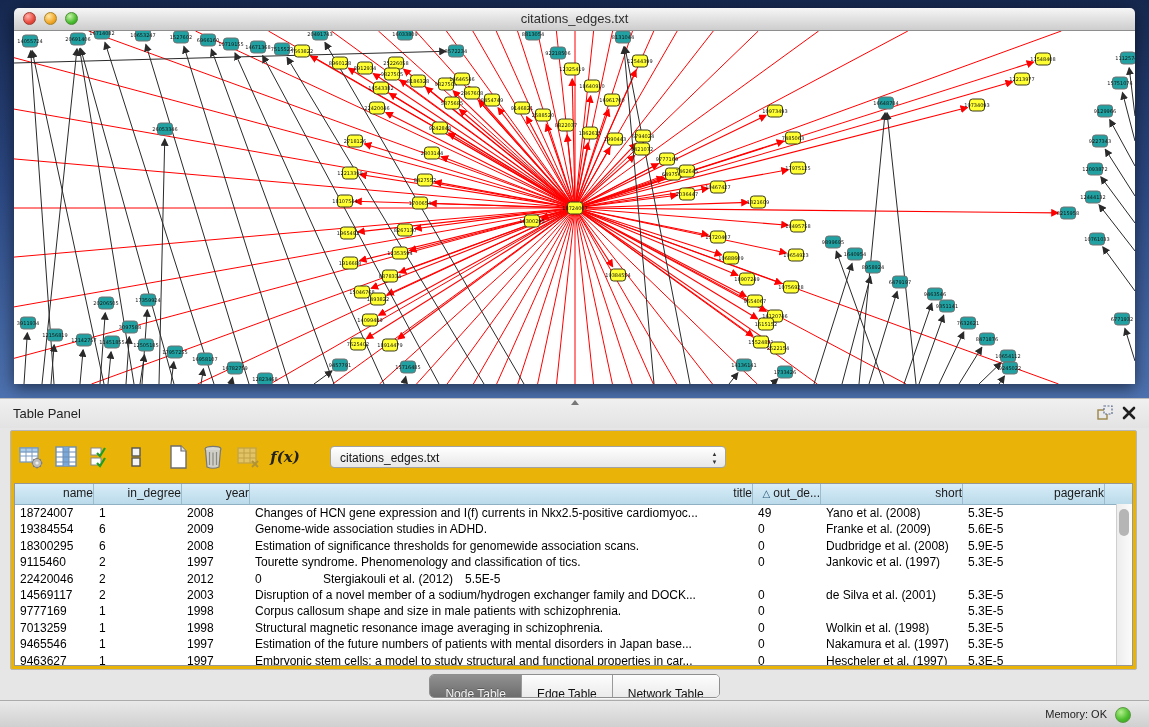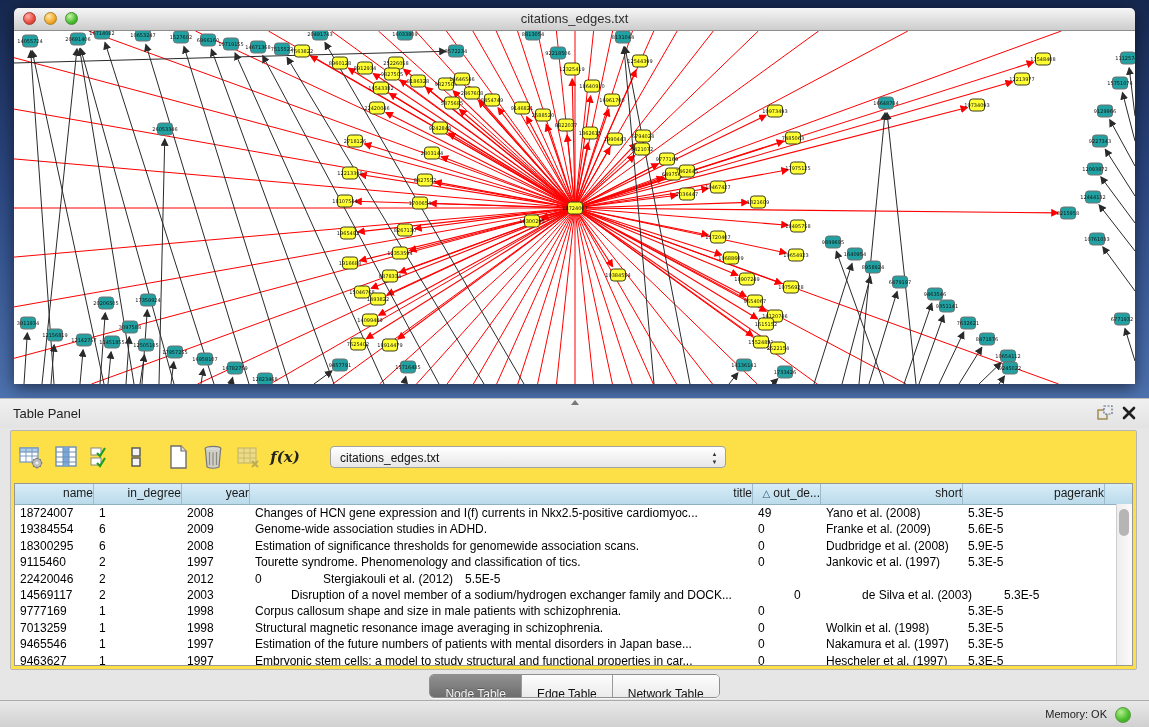--- a/index.html
+++ b/index.html
@@ -26,21 +26,21 @@
   #table-panel{position:absolute;left:0;top:398px;width:1149px;height:329px;background:#e6e6e6;border-top:1px solid #bdbdbd;}
   .panel-header{position:relative;height:29px;background:linear-gradient(#f0f0f0,#e3e3e3);}
   .panel-title{position:absolute;left:13px;top:7px;font-size:13px;color:#222;}
   .splitter-grip{position:absolute;left:50%;top:1px;width:0;height:0;margin-left:-4px;
     border-left:4px solid transparent;border-right:4px solid transparent;border-bottom:5px solid #777;}
   .hdr-btn{position:absolute;top:5px;width:20px;height:20px;background:none;border:none;padding:0;cursor:default;}
   .hdr-btn.float{right:34px;}
   .hdr-btn.close{right:10px;}
 
   .panel-body{position:absolute;left:10px;top:31px;width:1127px;height:240px;
-    border:1px solid #b6b6b6;border-radius:2px;background:#fde047;box-sizing:border-box;}
+    border:1px solid #b6b6b6;border-radius:2px;background:#eab308;box-sizing:border-box;}
   .toolbar{position:absolute;left:0;top:0;right:0;height:52px;display:flex;align-items:center;}
   .tbtn{width:30px;height:30px;border:none;background:none;padding:2px;margin-left:5px;}
   .tbtn svg{display:block;}
   .tbtn.dim{opacity:.45;}
   .fx{font-family:"DejaVu Serif","Liberation Serif",serif;font-style:italic;font-weight:bold;font-size:15px;color:#222;width:34px;}
   .select{position:relative;width:396px;height:22px;margin-left:28px;border:1px solid #a2a2a2;border-radius:4px;
     background:linear-gradient(#ffffff,#e7e7e7);font-size:12px;line-height:22px;padding-left:9px;box-sizing:border-box;color:#111;}
   .select .arrows{position:absolute;right:6px;top:3px;width:9px;font-size:6px;line-height:8px;color:#333;text-align:center;}
 
   .tablebox{position:absolute;left:3px;right:3px;top:52px;bottom:3px;border:1px solid #979797;background:#fff;overflow:hidden;}
@@ -874,23 +874,23 @@
               <div class="td" style="width: 88px;">2</div>
               <div class="td" style="width: 68px;">2012</div>
               <div class="td" style="width: 68px;">0</div>
               <div class="td" style="width: 142px;">Stergiakouli et al. (2012)</div>
               <div class="td" style="width: 142px;">5.5E-5</div>
             </div>
             <div class="trow">
               <div class="td" style="width: 79px;">14569117</div>
               <div class="td" style="width: 88px;">2</div>
               <div class="td" style="width: 68px;">2003</div>
-              <div class="td" style="width: 503px; margin-left: 36px;">Disruption of a novel member of a sodium/hydrogen exchanger family and DOCK...</div>
+              <div class="td" style="width: 503px;">Disruption of a novel member of a sodium/hydrogen exchanger family and DOCK...</div>
               <div class="td" style="width: 68px;">0</div>
-              <div class="td" style="width: 142px;">de Silva et al. (2003)</div>
+              <div class="td" style="width: 142px;">de Silva et al. (2001)</div>
               <div class="td" style="width: 142px;">5.3E-5</div>
             </div>
             <div class="trow">
               <div class="td" style="width: 79px;">9777169</div>
               <div class="td" style="width: 88px;">1</div>
               <div class="td" style="width: 68px;">1998</div>
               <div class="td" style="width: 503px;">Corpus callosum shape and size in male patients with schizophrenia.</div>
               <div class="td" style="width: 68px;">0</div>
               <div class="td" style="width: 142px; margin-top: 20px;">Tibbo et al. (1998)</div>
               <div class="td" style="width: 142px;">5.3E-5</div>

